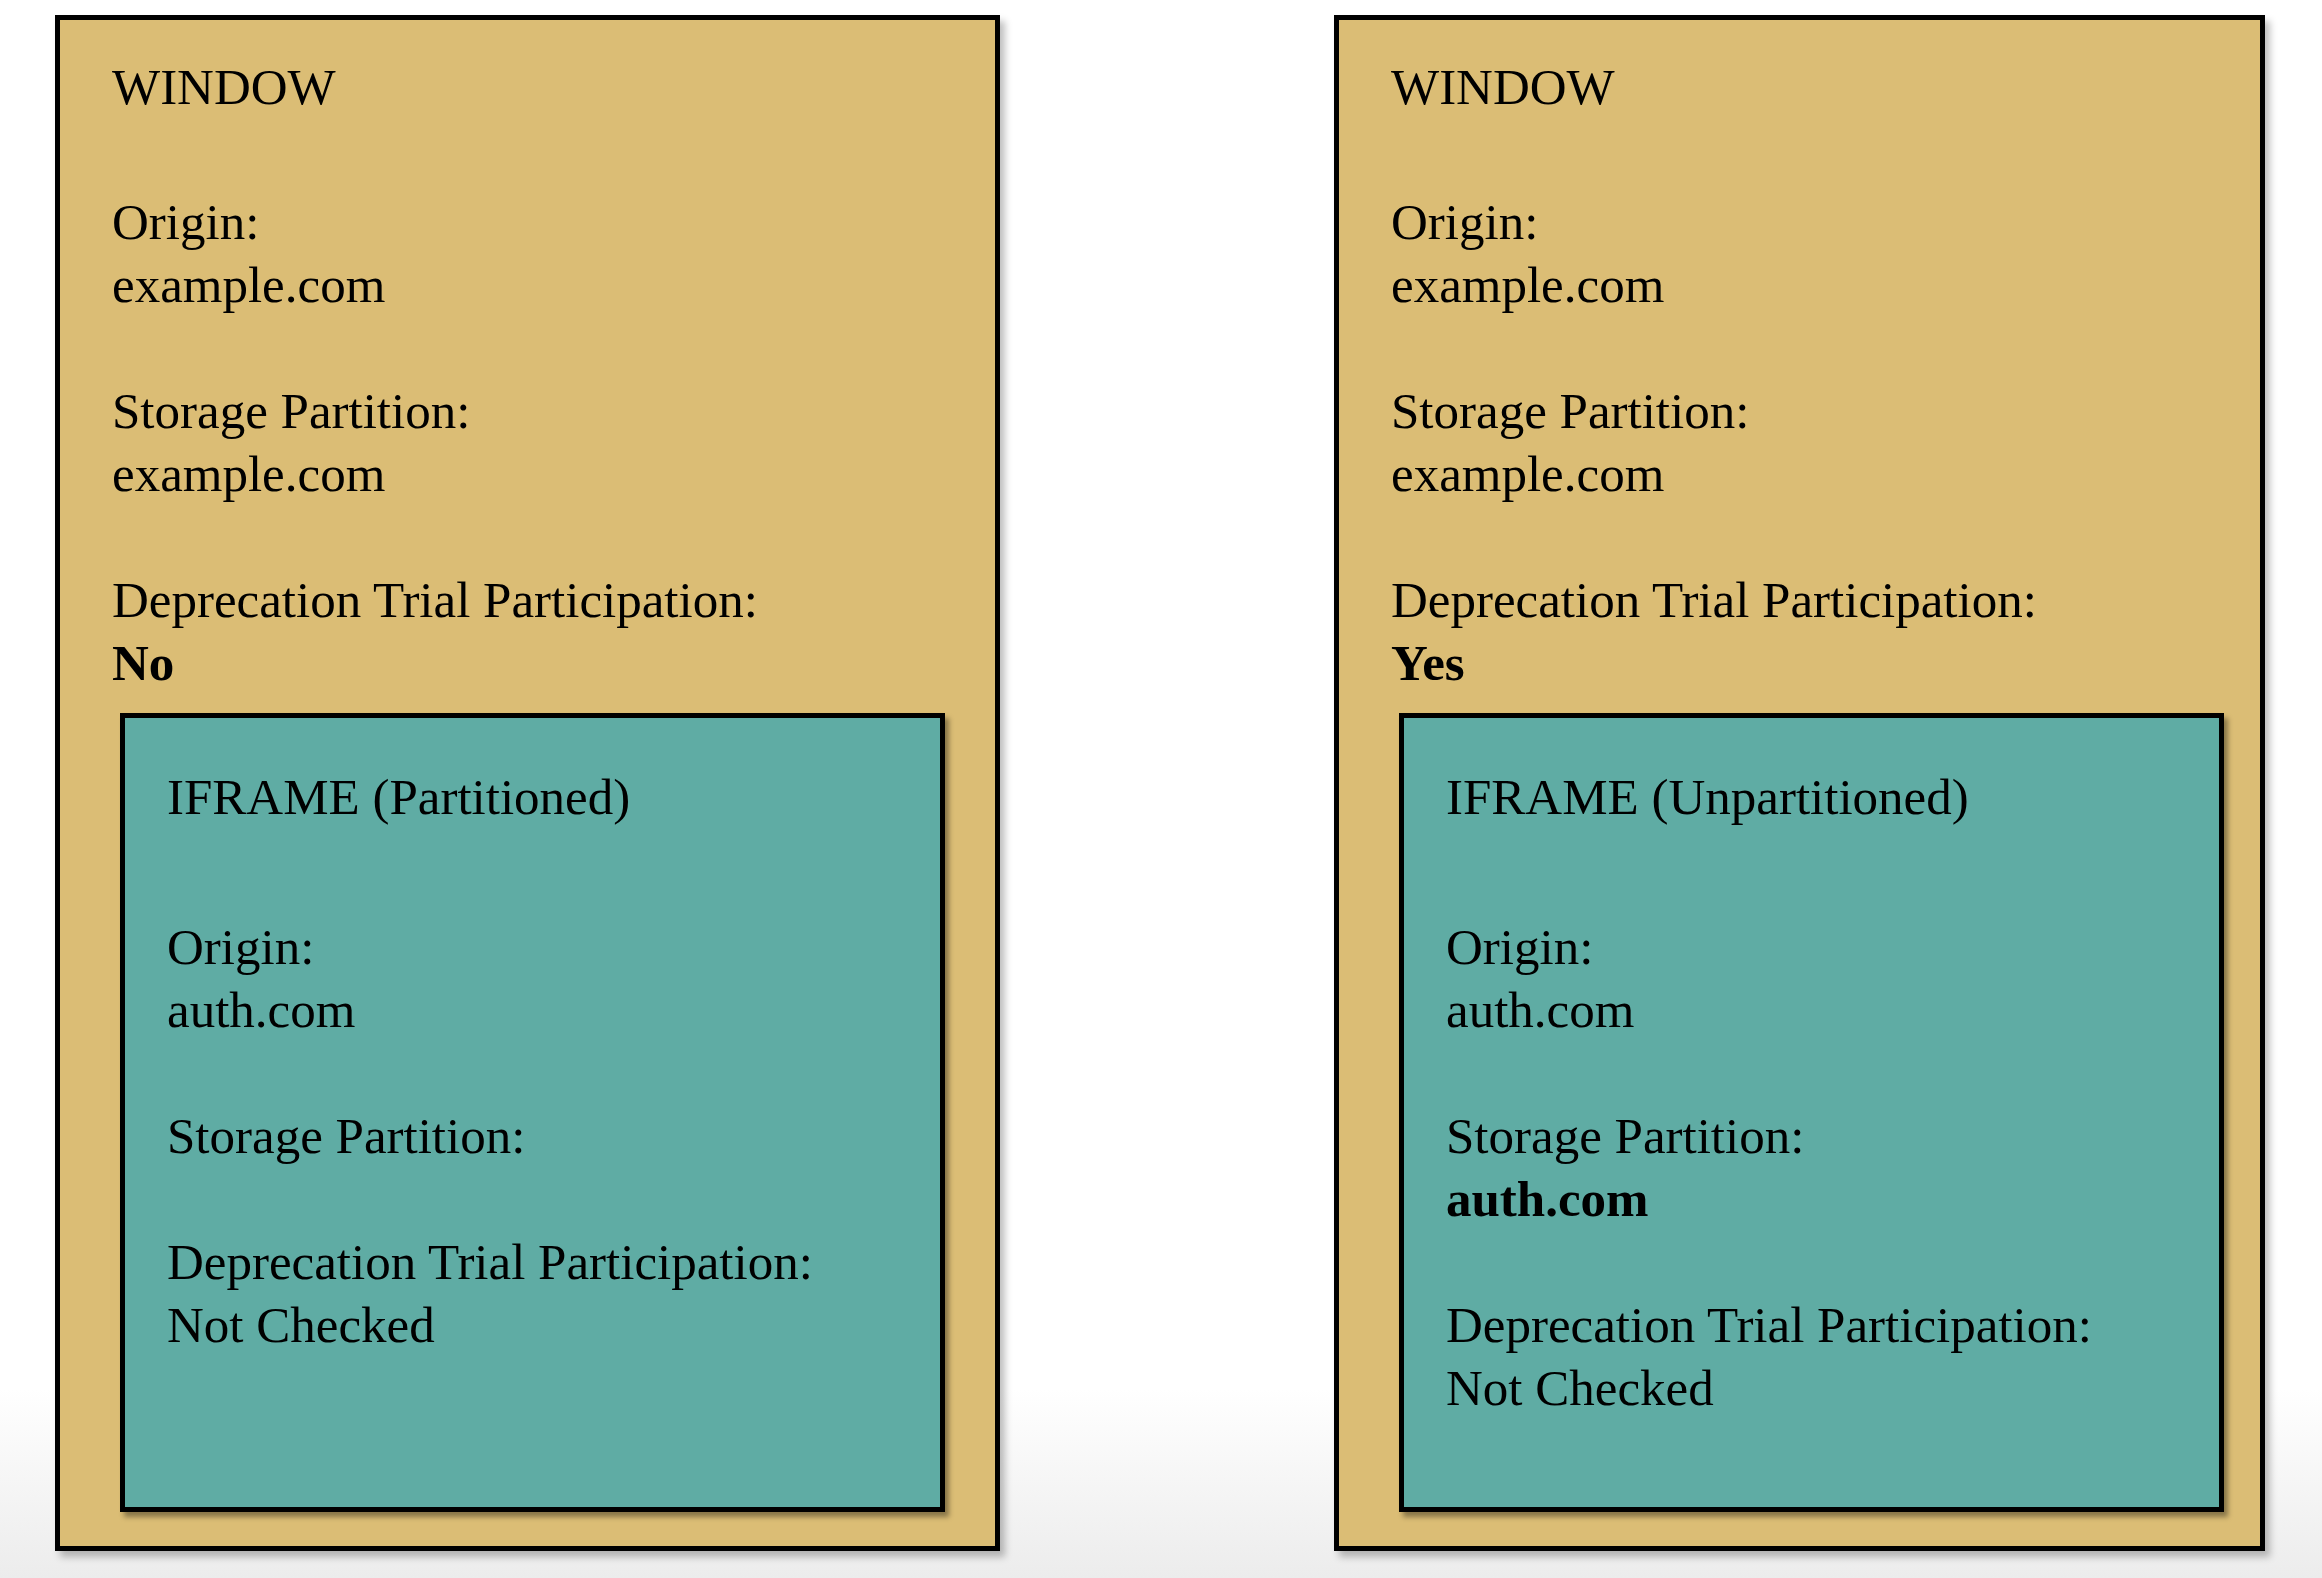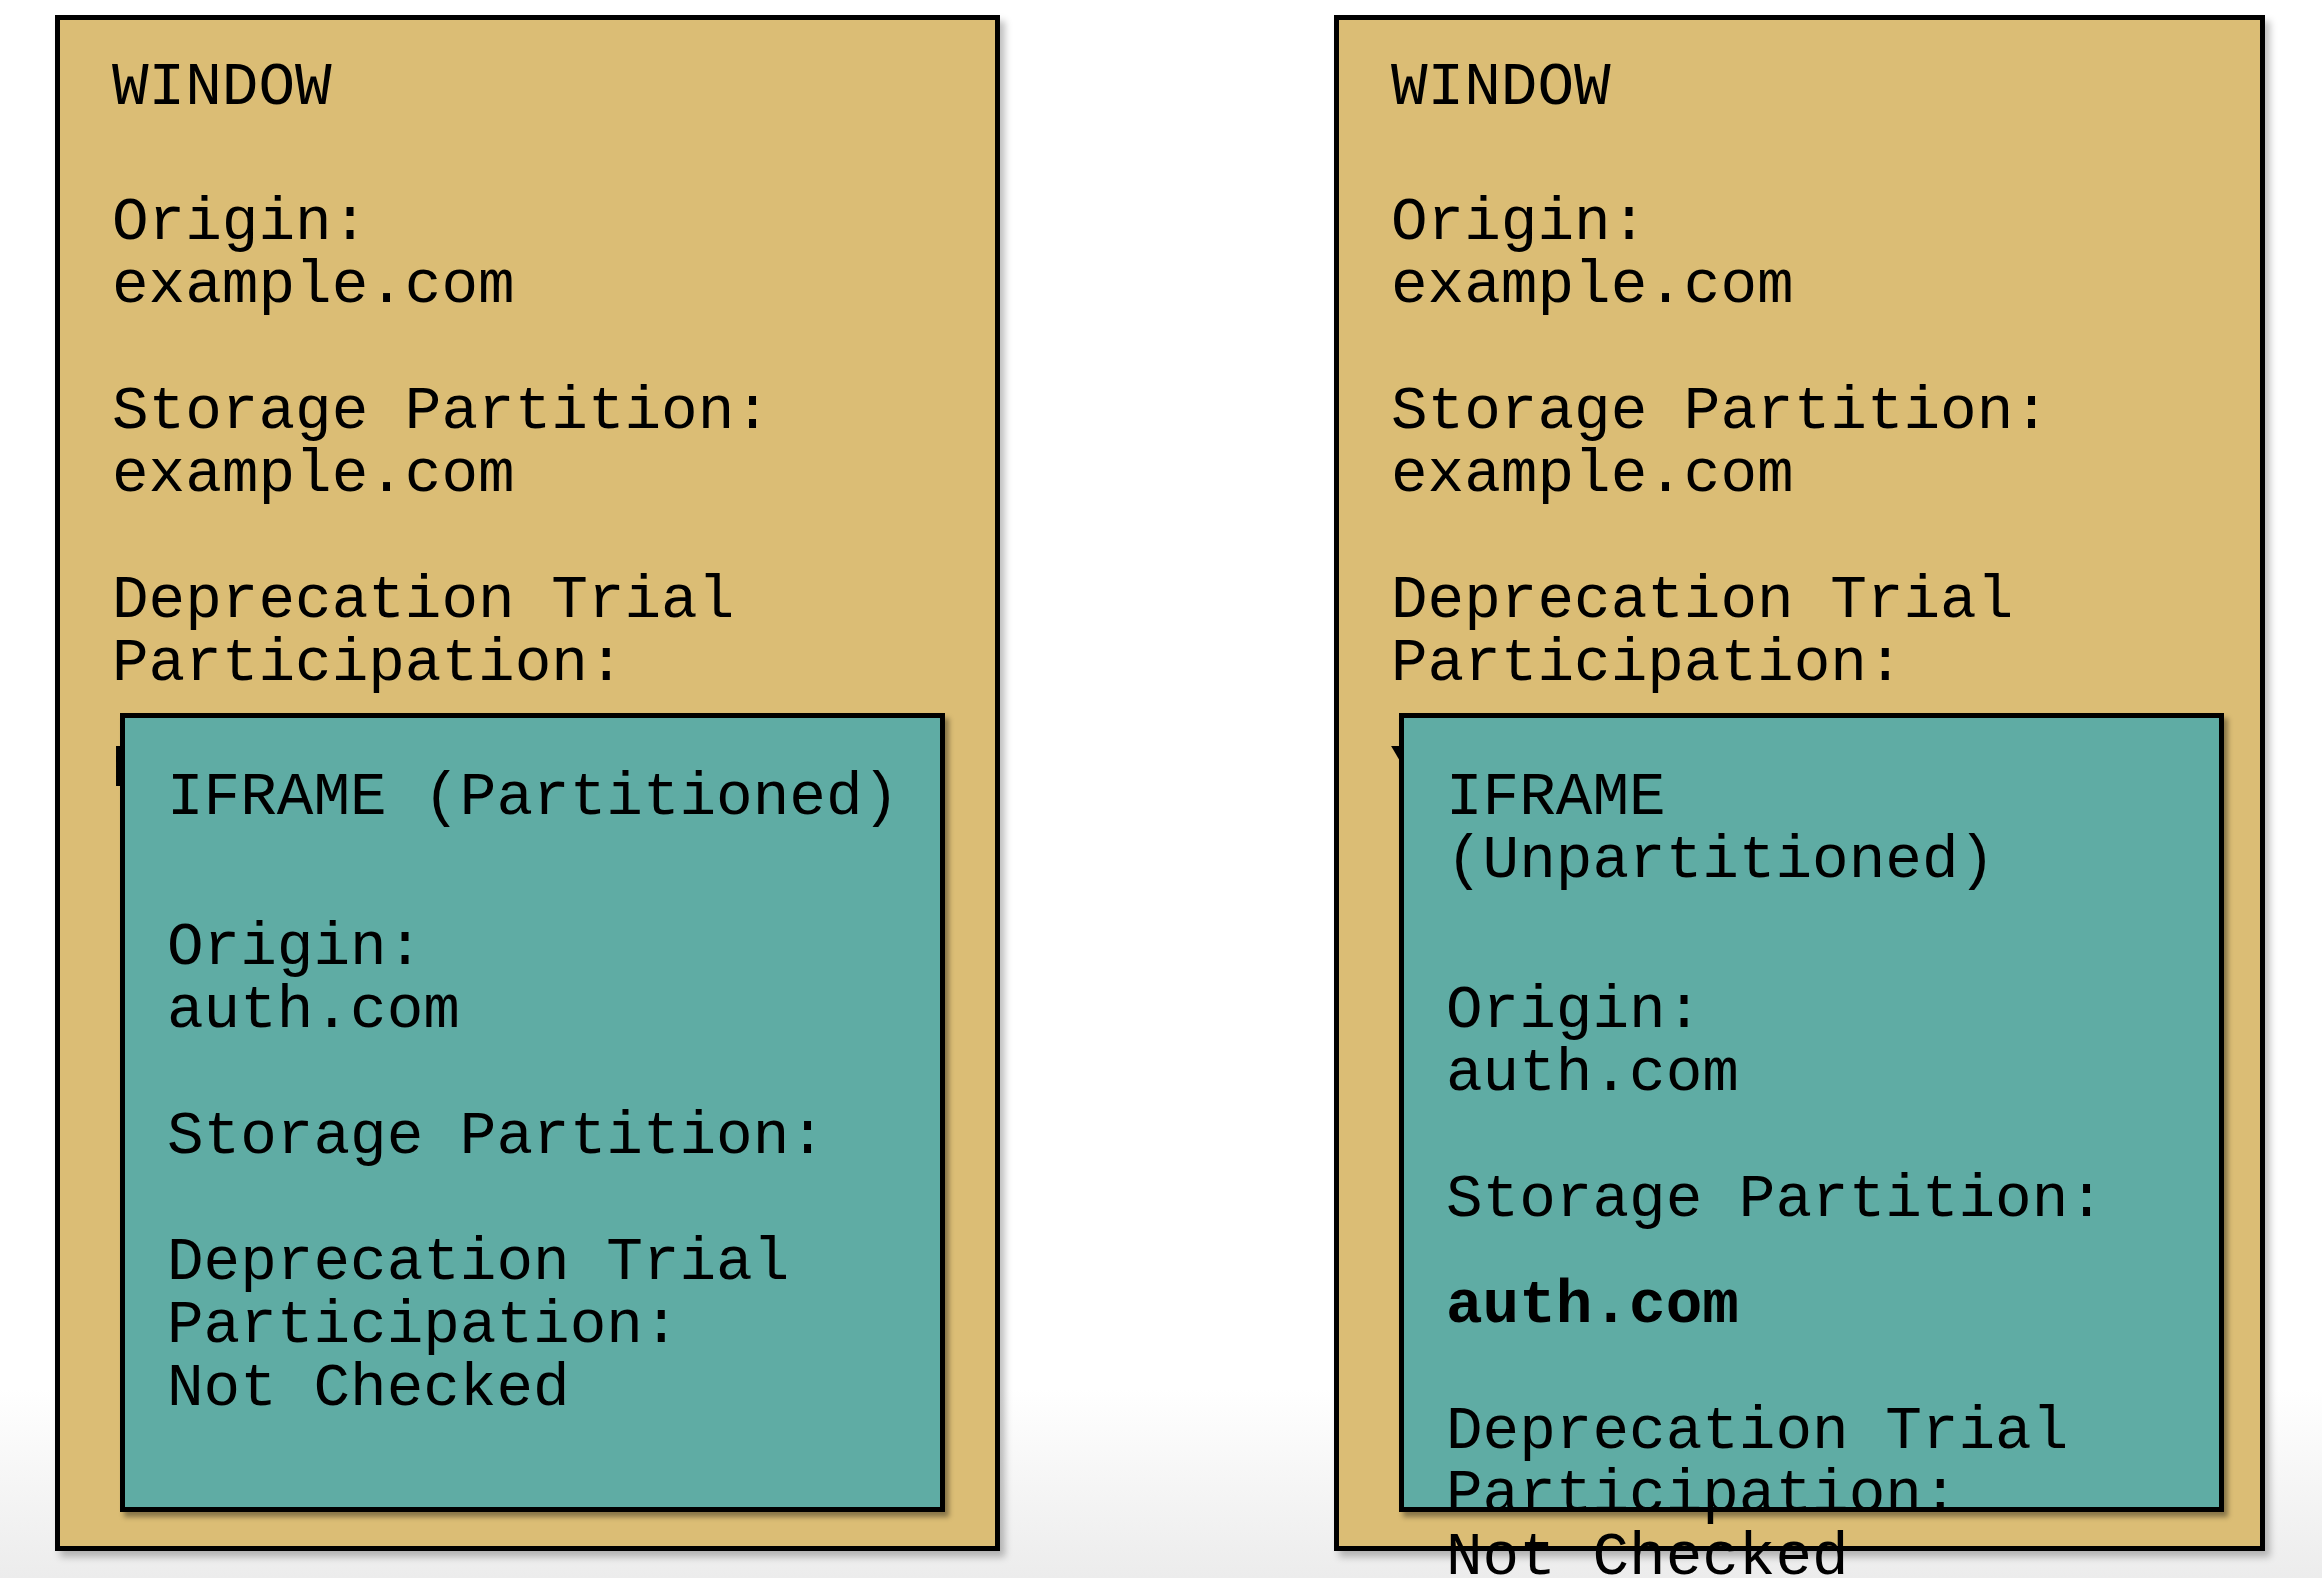--- a/index.html
+++ b/index.html
@@ -9,22 +9,22 @@
     --page-fade: #ececec;
   }
   * { margin: 0; padding: 0; box-sizing: border-box; }
   html, body { background: #ffffff; }
   .canvas {
     position: relative;
     width: 2322px;
     height: 1578px;
     overflow: hidden;
     background: linear-gradient(to bottom, #ffffff 0%, #ffffff 88%, var(--page-fade) 100%);
-    font-family: Liberation Mono, monospace;
-    font-size: 61px;
+    font-family: Liberation Serif, serif;
+    font-size: 51px;
     line-height: 63px;
     color: #000000;
   }
   .window {
     position: absolute;
     top: 15px;
     height: 1536px;
     background: var(--window-fill);
     border: 5px solid var(--border);
     box-shadow: 5px 6px 7px rgba(0,0,0,0.25);
@@ -37,21 +37,21 @@
     left: 60px;
     top: 693px;
     width: 825px;
     height: 799px;
     background: var(--iframe-fill);
     border: 5px solid var(--border);
     box-shadow: 4px 5px 5px rgba(0,0,0,0.38);
     padding: 48px 40px 0 42px;
   }
   .iframe-title { margin-bottom: 87px; }
-  .bold { font-weight: bold; margin-top: 43px; }
+  .bold { font-weight: bold; }
 </style>
 </head>
 <body>
 
 <div class="canvas">
 
   <section class="window" style="left:55px; width:945px">
     <div class="window-title">WINDOW</div>
 
     <div class="para">

